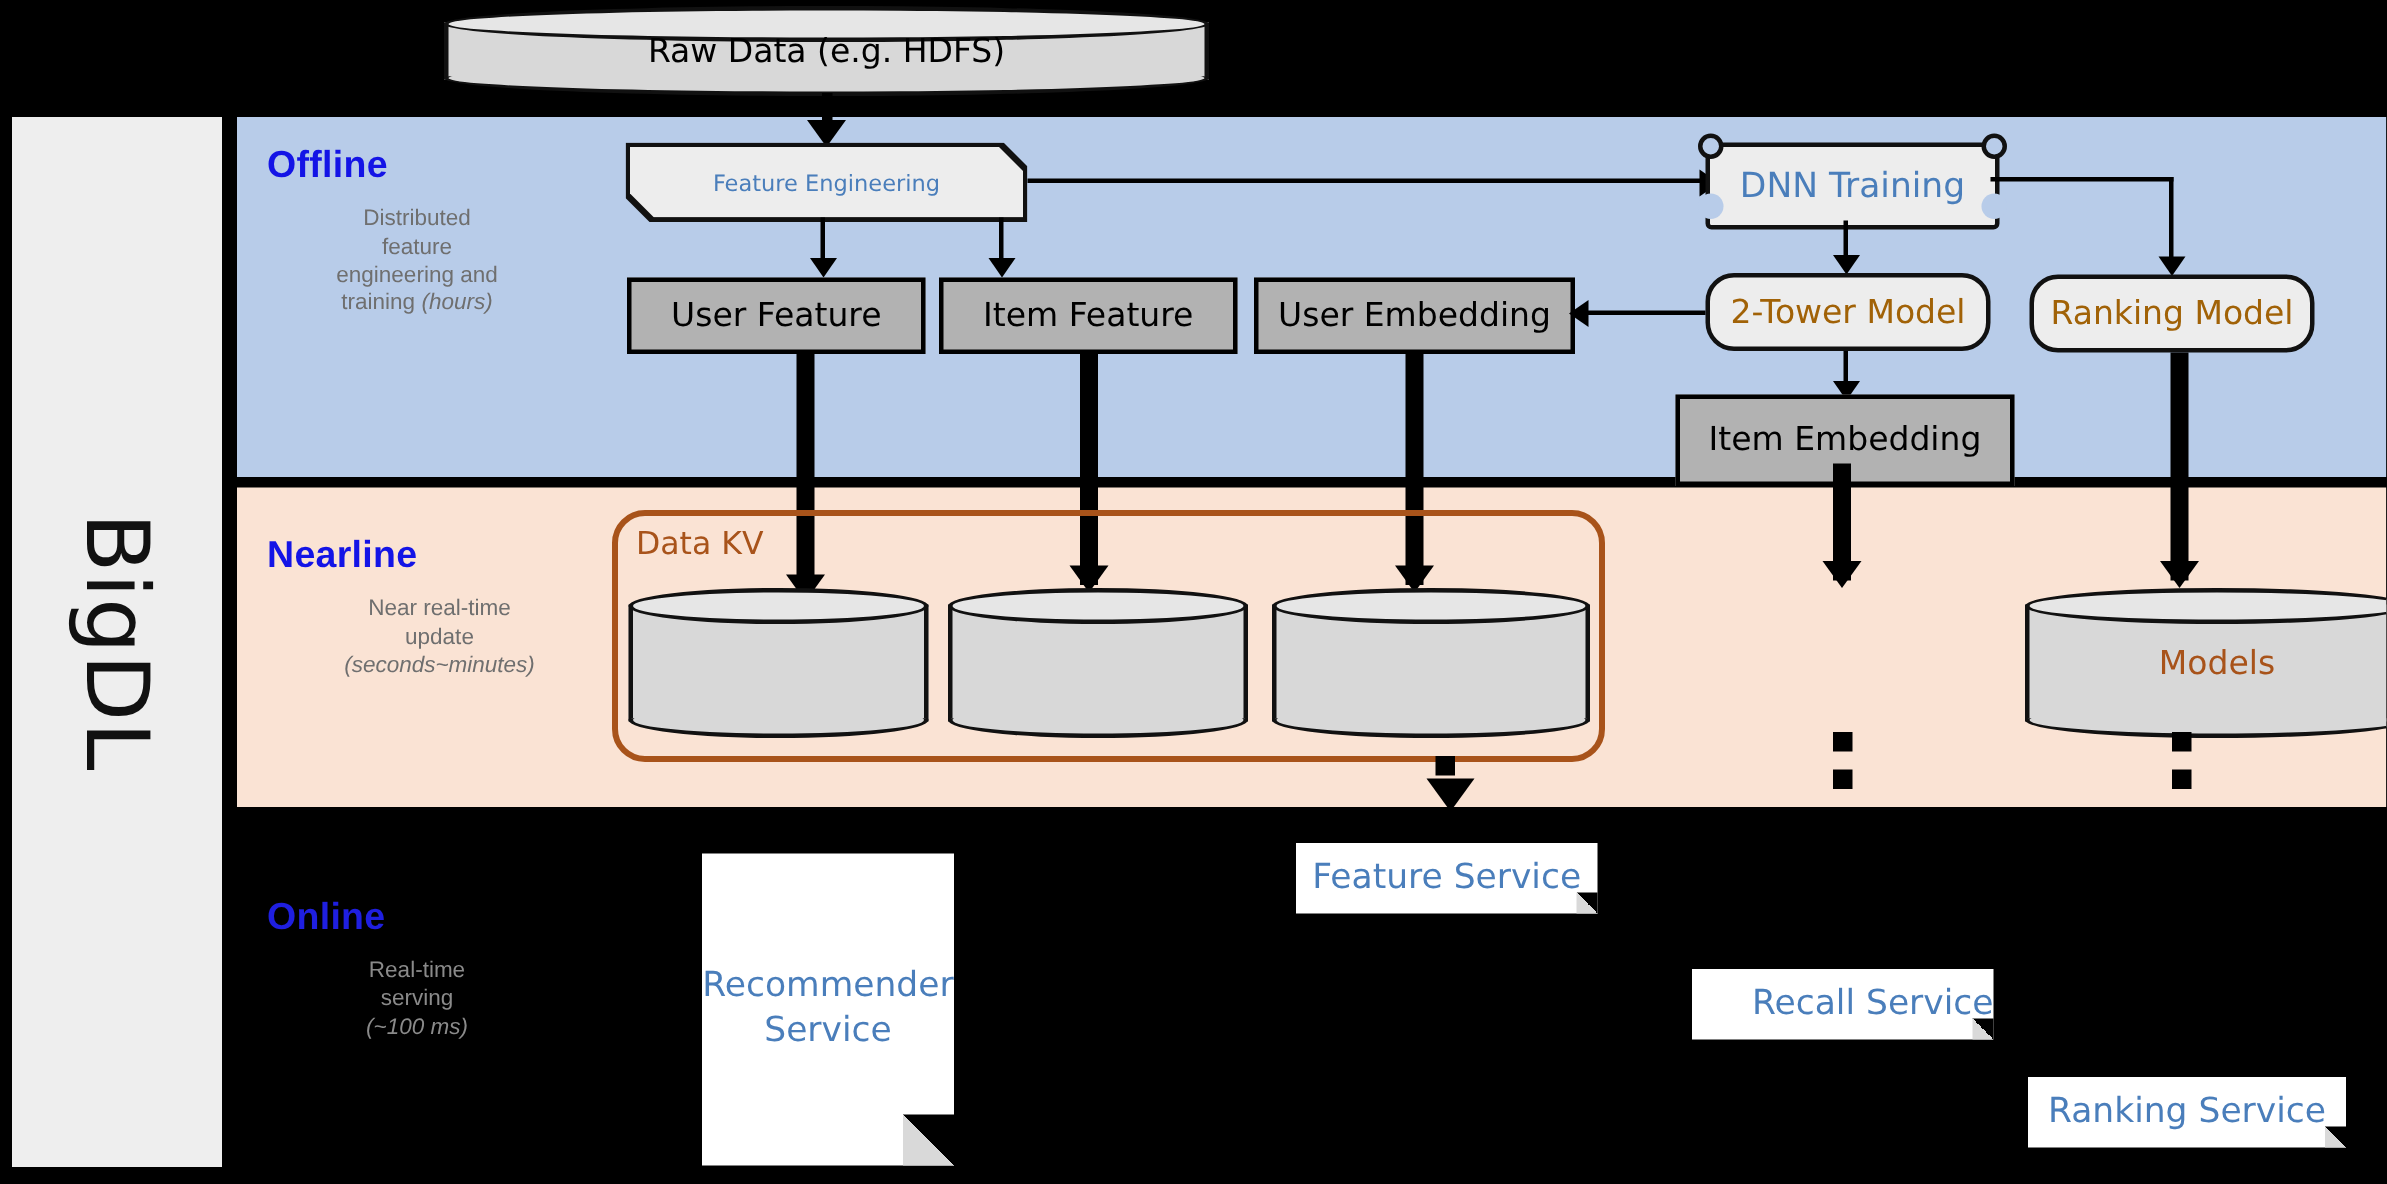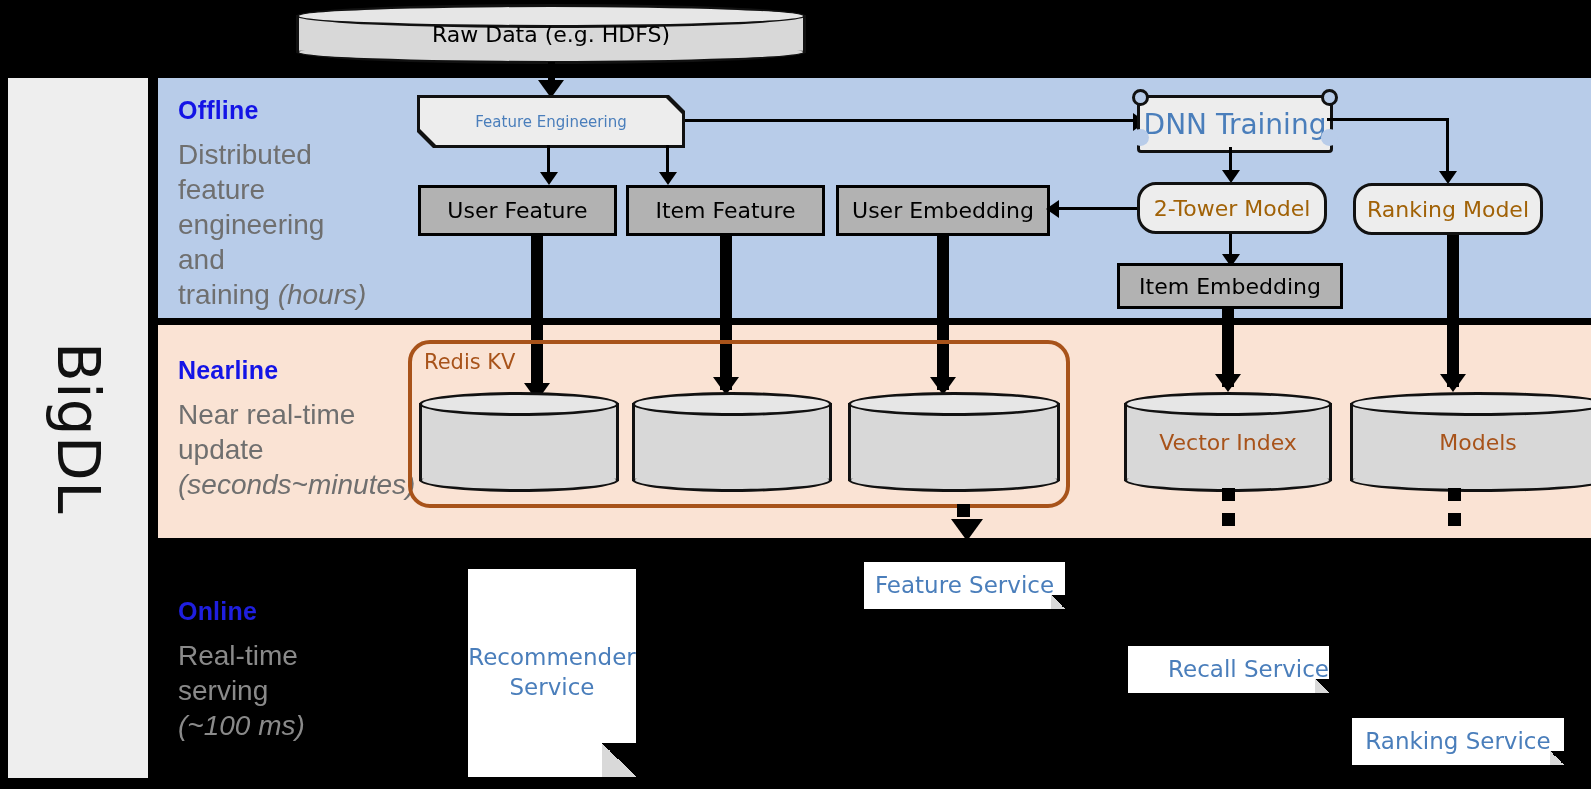--- a/index.html
+++ b/index.html
@@ -18,21 +18,21 @@
     transform:rotate(90deg);white-space:nowrap;font-size:58px;color:#111;
     letter-spacing:.5px;font-family:"DejaVu Sans",sans-serif;
   }
 
   
   #band-offline{left:158px;top:78px;width:1433px;height:240px;background:#b8cce9;}
   #band-nearline{left:158px;top:325px;width:1433px;height:213px;background:#fae3d4;}
   #band-online{left:158px;top:545px;width:1433px;height:244px;background:#000;}
 
   .band-title{font-size:25px;color:#1414e6;font-weight:600;letter-spacing:.2px;}
-  .band-sub{font-size:28px;color:#6f6f6f;line-height:1.25;}
+  .band-sub{font-size:15px;color:#6f6f6f;line-height:1.25;text-align:center;}
   .band-sub i{font-style:italic;}
   .band-sub.on{color:#8a8a8a;}
   .band-title.on{color:#1f1fe0;}
 
   #off-text{left:178px;top:96px;width:200px;}
   #near-text{left:178px;top:356px;width:230px;}
   #on-text{left:178px;top:597px;width:200px;}
   .band-title{margin-bottom:12px;}
 
   
@@ -56,21 +56,21 @@
     position:absolute;
   }
   .cardbox-bd{
     position:absolute;background:#111;
     clip-path:polygon(0 0, calc(100% - 16px) 0, 100% 16px, 100% 100%, 16px 100%, 0 calc(100% - 16px));
   }
 
   
   .notchbox{
     position:absolute;background:#ededed;border:3px solid #111;border-radius:4px;
-    display:flex;align-items:center;justify-content:center;font-size:28px;
+    display:flex;align-items:center;justify-content:center;font-size:23px;
     color:#4a7ebb;font-family:"DejaVu Sans",sans-serif;
   }
   .notchbox::before,.notchbox::after{
     content:"";position:absolute;width:11px;height:11px;background:#b8cce9;
     border:3px solid #111;border-radius:50%;
   }
   .notchbox::before{left:-8px;top:-9px;box-shadow:0 40px 0 0 #b8cce9;}
   .notchbox::after{right:-8px;top:-9px;box-shadow:0 40px 0 0 #b8cce9;}
 
   
@@ -225,41 +225,41 @@
   <div class="hline" style="left:1055px;top:207px;width:82px;height:3px;"></div>
   <div class="ahead left" style="left:1046px;top:200px;"></div>
 
   <div class="vline" style="left:1229px;top:234px;width:3px;height:26px;"></div>
   <div class="ahead" style="left:1222px;top:254px;"></div>
 
   <div class="rbox abs green-t" style="left:1353px;top:183px;width:190px;height:52px;">
     <span>Ranking Model</span>
   </div>
 
-  <div class="gbox abs" style="left:1117px;top:263px;width:226px;height:46px;">
+  <div class="gbox abs" style="left:1117px;top:263px;width:226px;height:61px;">
     <span>Item Embedding</span>
   </div>
 
   <div class="vline" style="left:531px;top:236px;width:12px;height:160px;"></div>
   <div class="ahead thick" style="left:524px;top:383px;"></div>
 
   <div class="vline" style="left:720px;top:236px;width:12px;height:154px;"></div>
   <div class="ahead thick" style="left:713px;top:377px;"></div>
 
   <div class="vline" style="left:937px;top:236px;width:12px;height:154px;"></div>
   <div class="ahead thick" style="left:930px;top:377px;"></div>
 
   <div class="vline" style="left:1222px;top:309px;width:12px;height:78px;"></div>
   <div class="ahead thick" style="left:1215px;top:374px;"></div>
 
   <div class="vline" style="left:1447px;top:235px;width:12px;height:152px;"></div>
   <div class="ahead thick" style="left:1440px;top:374px;"></div>
 
   <div class="abs" id="redis-group"></div>
-  <div class="abs" id="redis-label">Redis KV</div>
+  <div class="abs" id="redis-label">Data KV</div>
 
   <div class="cyl" style="left:419px;top:392px;width:200px;height:100px;">
     <div class="body"></div>
     <div class="bot"></div>
     <div class="top"></div>
     <div class="cap"></div>
   </div>
 
   <div class="cyl" style="left:632px;top:392px;width:200px;height:100px;">
     <div class="body"></div>
@@ -268,26 +268,20 @@
     <div class="cap"></div>
   </div>
 
   <div class="cyl" style="left:848px;top:392px;width:212px;height:100px;">
     <div class="body"></div>
     <div class="bot"></div>
     <div class="top"></div>
     <div class="cap"></div>
   </div>
 
-  <div class="cyl" style="left:1124px;top:392px;width:208px;height:100px;">
-    <div class="body"></div>
-    <div class="bot"></div>
-    <div class="top"></div>
-    <div class="cap" style="color:#a8531a;">Vector Index</div>
-  </div>
 
   <div class="cyl" style="left:1350px;top:392px;width:208px;height:100px;padding-left:48px;">
     <div class="body"></div>
     <div class="bot"></div>
     <div class="top"></div>
     <div class="cap" style="color:#a8531a;">Models</div>
   </div>
 
   <div class="dashsq" style="left:957px;top:504px;"></div>
   <div class="ahead thick" style="left:951px;top:519px;border-top-width:22px;border-left-width:16px;border-right-width:16px;"></div>

